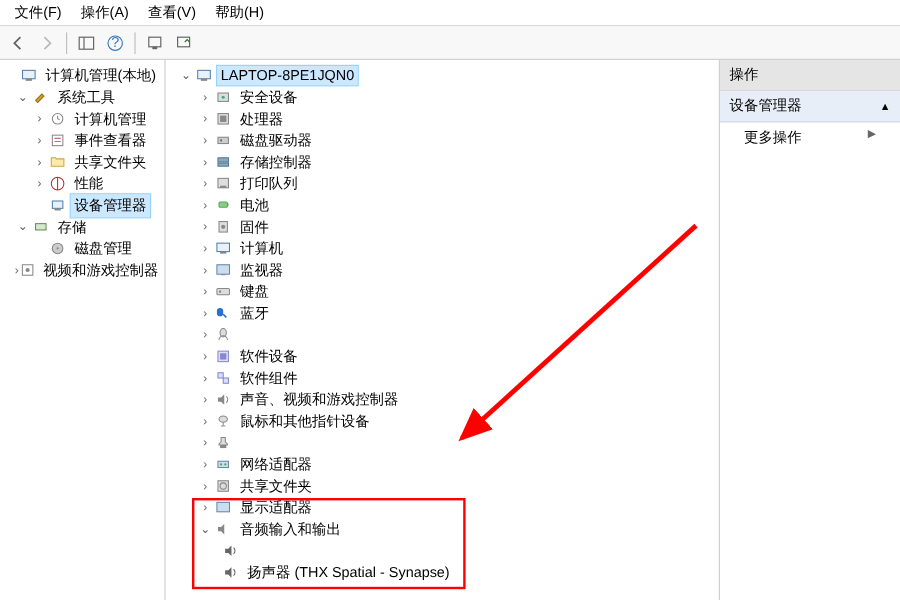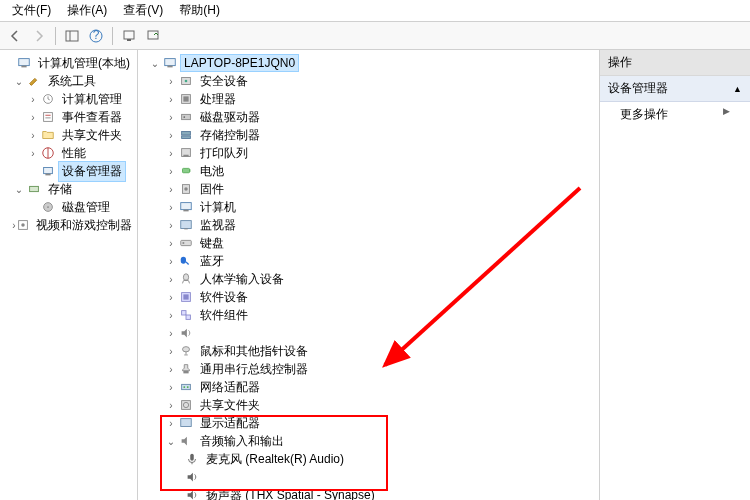--- a/index.html
+++ b/index.html
@@ -305,21 +305,20 @@
             <span class="lbl">蓝牙</span>
           </div>
           <div class="node" style="padding-left: 24px;">
             <span class="tw">›</span>
             <span class="ic">
               <svg viewBox="0 0 16 16">
                 <ellipse cx="8" cy="6" rx="3" ry="4" fill="#ddd" stroke="#888"></ellipse>
                 <path d="M4 13a4 4 0 018 0" fill="none" stroke="#888"></path>
               </svg>
             </span>
-            <span class="lbl">人体学输入设备</span>
           </div>
           <div class="node" style="padding-left: 24px;">
             <span class="tw">›</span>
             <span class="ic">
               <svg viewBox="0 0 16 16">
                 <rect x="3" y="3" width="10" height="10" fill="#ddf" stroke="#88c"></rect>
                 <rect x="5" y="5" width="6" height="6" fill="#88c"></rect>
               </svg>
             </span>
             <span class="lbl">软件设备</span>
@@ -335,41 +334,41 @@
             <span class="lbl">软件组件</span>
           </div>
           <div class="node" style="padding-left: 24px;">
             <span class="tw">›</span>
             <span class="ic">
               <svg viewBox="0 0 16 16">
                 <path d="M3 6h3l3-3v10l-3-3H3z" fill="#888"></path>
                 <path d="M11 5a4 4 0 010 6" stroke="#888" fill="none"></path>
               </svg>
             </span>
+            <span class="lbl">声音、视频和游戏控制器</span>
           </div>
           <div class="node" style="padding-left: 24px;">
             <span class="tw">›</span>
             <span class="ic">
               <svg viewBox="0 0 16 16">
                 <ellipse cx="8" cy="6" rx="4" ry="3" fill="#ddd" stroke="#888"></ellipse>
                 <path d="M8 9v3" stroke="#888"></path>
                 <rect x="6" y="12" width="4" height="1" fill="#888"></rect>
               </svg>
             </span>
             <span class="lbl">鼠标和其他指针设备</span>
           </div>
           <div class="node" style="padding-left: 24px;">
             <span class="tw">›</span>
             <span class="ic">
               <svg viewBox="0 0 16 16">
                 <path d="M6 3v4l-2 2v1h8v-1l-2-2V3z" fill="#ddd" stroke="#888"></path>
                 <rect x="5" y="10" width="6" height="3" fill="#888"></rect>
               </svg>
             </span>
-            <span class="lbl">通用串行总线控制器</span>
           </div>
           <div class="node" style="padding-left: 24px;">
             <span class="tw">›</span>
             <span class="ic">
               <svg viewBox="0 0 16 16">
                 <rect x="3" y="5" width="10" height="6" fill="#cde" stroke="#68a"></rect>
                 <circle cx="6" cy="8" r="1" fill="#4a4"></circle>
                 <circle cx="10" cy="8" r="1" fill="#4a4"></circle>
               </svg>
             </span>
@@ -396,29 +395,20 @@
           </div>
         </div>
       <div class="node" style="padding-left:24px">
           <span class="tw">⌄</span>
           <span class="ic">
             <svg viewBox="0 0 16 16">
               <path d="M3 6h3l3-3v10l-3-3H3z" fill="#888"></path>
             </svg>
           </span>
           <span class="lbl">音频输入和输出</span>
-        </div>
-      <div class="node" style="padding-left:44px">
-          <span class="ic">
-            <svg viewBox="0 0 16 16">
-              <rect x="6" y="2" width="4" height="8" rx="2" fill="#666"></rect>
-              <path d="M4 8a4 4 0 008 0M8 12v2" stroke="#666" fill="none"></path>
-            </svg>
-          </span>
-          <span class="lbl">麦克风 (Realtek(R) Audio)</span>
         </div>
       <div class="node" style="padding-left:44px">
           <span class="ic">
             <svg viewBox="0 0 16 16">
               <path d="M3 6h3l3-3v10l-3-3H3z" fill="#666"></path>
               <path d="M11 5a4 4 0 010 6" stroke="#666" fill="none"></path>
             </svg>
           </span>
         </div>
       <div class="node" style="padding-left:44px">

